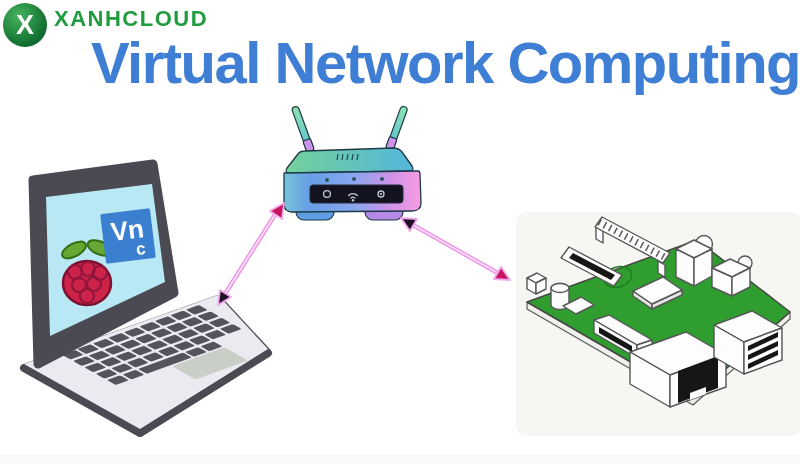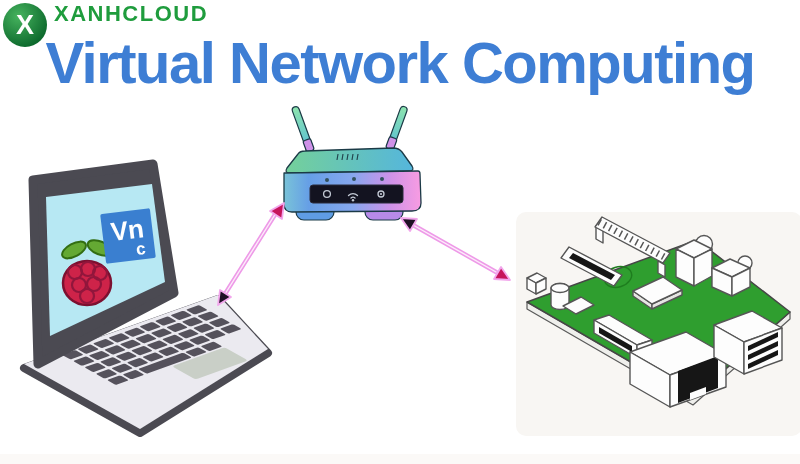--- a/index.html
+++ b/index.html
@@ -3,24 +3,24 @@
 <meta charset="utf-8">
 <style>
   html,body{margin:0;padding:0;background:#ffffff;}
   .stage{position:relative;width:800px;height:464px;background:#ffffff;overflow:hidden;
          font-family:"Liberation Sans",sans-serif;}
   .bottom-band{position:absolute;left:0;bottom:0;width:800px;height:10px;background:#fbf9f7;}
   .logo{position:absolute;top:3px;left:3px;display:flex;align-items:flex-start;gap:7px;z-index:3;}
   .logo-mark{width:44px;height:44px;border-radius:50%;
              background:radial-gradient(circle at 35% 30%, #46b35e, #0d6a2d 75%);
              color:#ffffff;font-weight:bold;font-size:27px;display:flex;align-items:center;justify-content:center;}
-  .logo-text{display:flex;flex-direction:column;}
+  .logo-text{display:flex;flex-direction:column;margin-top:5px;}
   .brand{font-size:22px;font-weight:bold;color:#1f9c3d;letter-spacing:1.5px;line-height:1.02;}
   .tagline{font-size:13px;font-weight:bold;color:#8a9c1c;letter-spacing:0.2px;margin-top:1px;}
-  .title{position:absolute;top:34px;left:0;width:100%;text-align:center;margin:0;
+  .title{position:absolute;top:34px;left:0;width:100%;text-align:right;margin:0;
          font-size:58px;font-weight:bold;color:#3e7ed4;letter-spacing:-1.5px;line-height:1;z-index:2;}
   svg.diagram{position:absolute;left:0;top:0;z-index:4;}
   .vnc-text{fill:#ffffff;font-weight:bold;font-family:"Liberation Sans",sans-serif;}
 </style>
 </head>
 <body>
 
 <div class="stage">
   <div class="bottom-band"></div>
 

